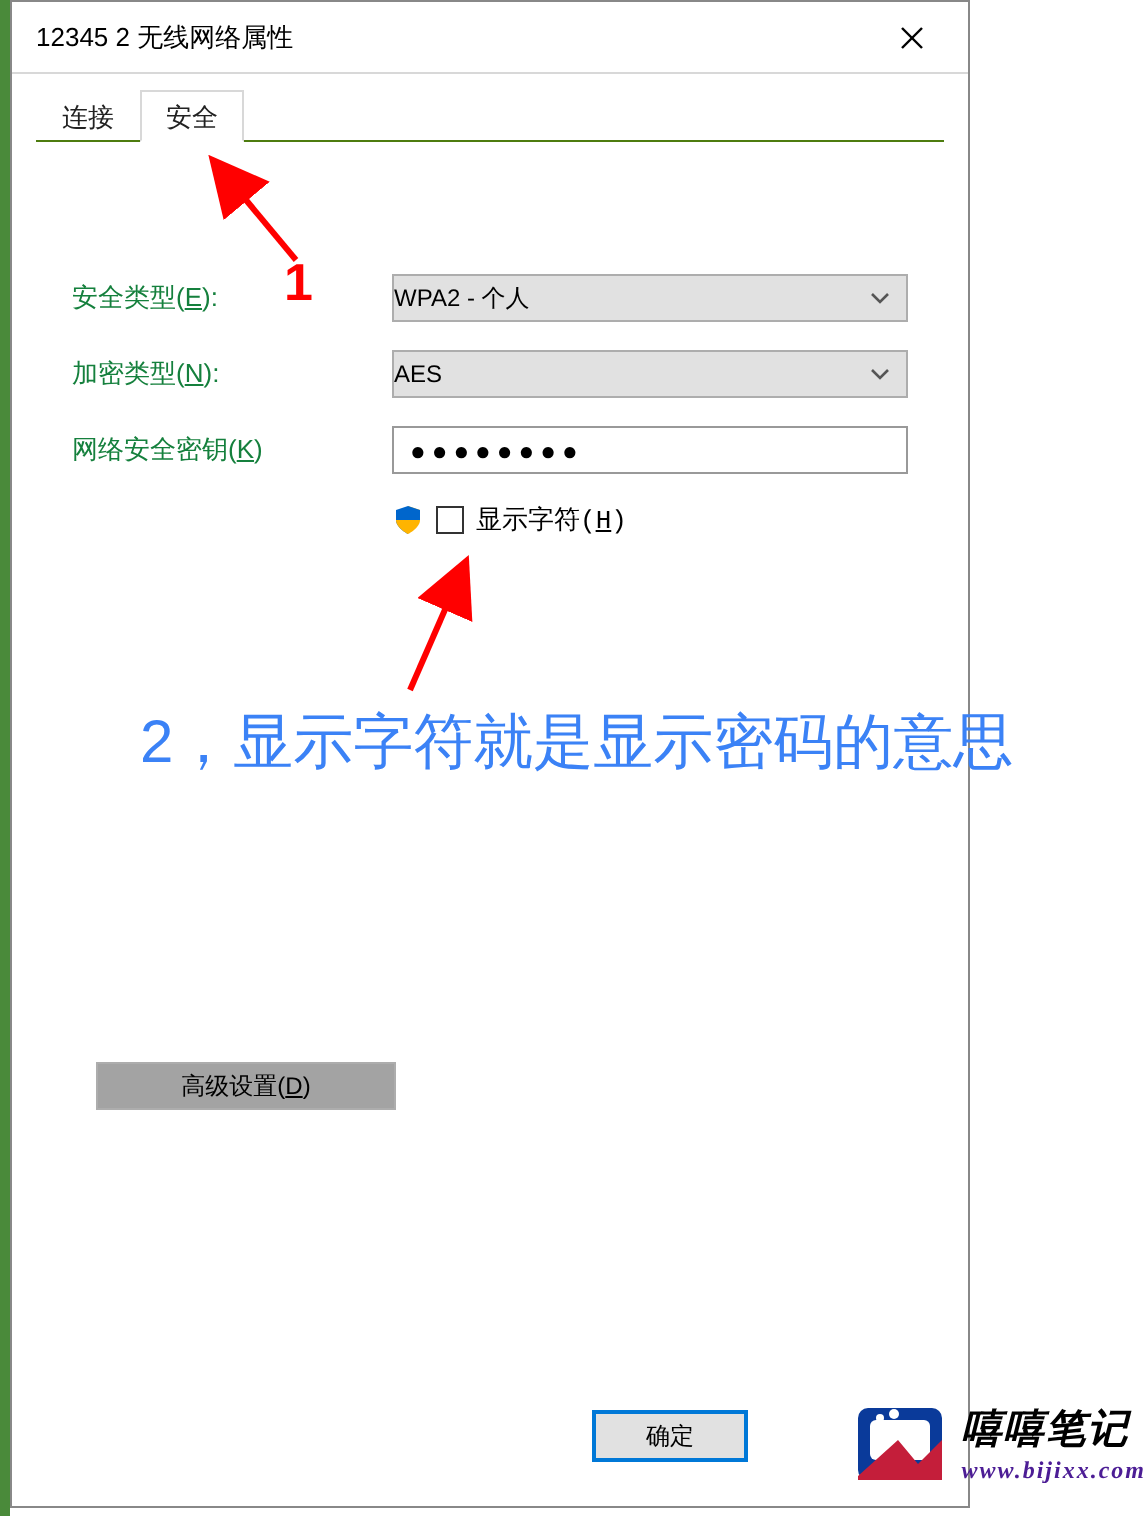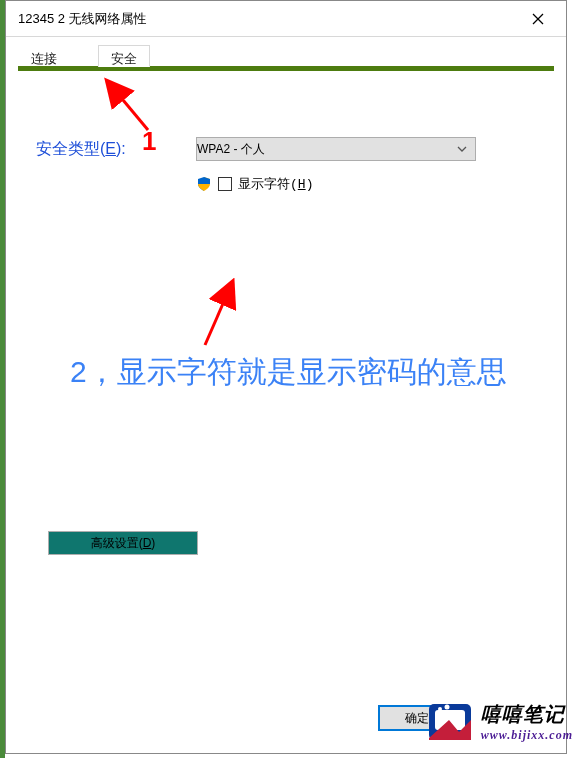--- a/index.html
+++ b/index.html
@@ -14,21 +14,21 @@
     }
     .left-edge {
       position: absolute;
       left: 0; top: 0;
       width: 5px; height: 758px;
       background: #4a8a3a;
     }
     .window {
       position: absolute;
       left: 5px; top: 0;
-      width: 562px; height: 754px;
+      width: 480px; height: 754px;
       border: 1px solid #888;
       background: #fff;
     }
     .titlebar {
       height: 36px;
       border-bottom: 1px solid #d8d8d8;
       display: flex;
       align-items: center;
       padding: 0 8px 0 12px;
       font-size: 13px;
@@ -36,23 +36,22 @@
     }
     .titlebar-title { flex: 1; }
     .close-x {
       width: 40px; height: 100%;
       display: flex; align-items: center; justify-content: center;
       font-size: 16px; cursor: pointer;
     }
     .tabs {
       margin: 8px 12px 0 12px;
       display: flex;
-      border-bottom: 5px solid #4d7c0f;
+      border-bottom: 1px solid #4d7c0f;
       height: 26px;
-      gap: 28px;
     }
     .tab {
       padding: 4px 12px 6px 12px;
       font-size: 13px;
       color: #222;
       border: 1px solid transparent;
       margin-right: 0;
       position: relative;
     }
     .tab:not(.active) {
@@ -68,22 +67,22 @@
       padding: 30px 30px 0 30px;
       position: relative;
     }
     .row {
       display: flex;
       align-items: center;
       margin-bottom: 14px;
     }
     .label {
       width: 160px;
-      font-size: 16px;
-      color: #1d4ed8;
+      font-size: 13px;
+      color: #15803d;
     }
     .underline { text-decoration: underline; }
     .dropdown {
       flex: 1;
       height: 24px;
       background: #e1e1e1;
       border: 1px solid #adadad;
       display: flex;
       align-items: center;
       padding: 0 0;
@@ -122,21 +121,21 @@
       background: #fff;
       display: inline-block;
     }
     .checkbox-label { font-size: 13px; font-family: Liberation Mono, monospace; }
     .adv-btn {
       position: absolute;
       left: 42px;
       top: 530px;
       width: 150px;
       height: 24px;
-      background: #0f766e;
+      background: #a3a3a3;
       border: 1px solid #adadad;
       display: flex;
       align-items: center;
       justify-content: center;
       font-size: 12px;
     }
     .ok-btn {
       position: absolute;
       right: 110px;
       bottom: 22px;
@@ -230,21 +229,40 @@
         <span>安全类型(</span><span class="underline">E</span><span>):</span>
       </div>
       <div class="dropdown">
         <span>WPA2 - 个人</span>
         <svg class="dropdown-arrow" width="10" height="6" viewBox="0 0 10 6">
             <path d="M1 1 L5 5 L9 1" fill="none" stroke="#555" stroke-width="1.3"></path>
           </svg>
       </div>
     </div>
 
-
+    <div class="row">
+      <div class="label">
+        <span>加密类型(</span><span class="underline">N</span><span>):</span>
+      </div>
+      <div class="dropdown">
+        <span>AES</span>
+        <svg class="dropdown-arrow" width="10" height="6" viewBox="0 0 10 6">
+            <path d="M1 1 L5 5 L9 1" fill="none" stroke="#555" stroke-width="1.3"></path>
+          </svg>
+      </div>
+    </div>
+
+    <div class="row">
+      <div class="label">
+        <span>网络安全密钥(</span><span class="underline">K</span><span>)</span>
+      </div>
+      <div class="textfield">
+        <span>●●●●●●●●</span>
+      </div>
+    </div>
 
     <div class="checkbox-row">
       <svg class="shield" viewBox="0 0 16 16">
         <path d="M8 1 L14 3 V8 C14 12 8 15 8 15 V1 Z" fill="#ffb400"></path>
         <path d="M8 1 L2 3 V8 C2 12 8 15 8 15 V1 Z" fill="#0066cc"></path>
         <path d="M8 1 L14 3 V8 H8 Z" fill="#0066cc"></path>
         <path d="M8 8 H2 V8 C2 12 8 15 8 15 V8 Z" fill="#ffb400"></path>
       </svg>
       <span class="checkbox"></span>
       <span class="checkbox-label">

